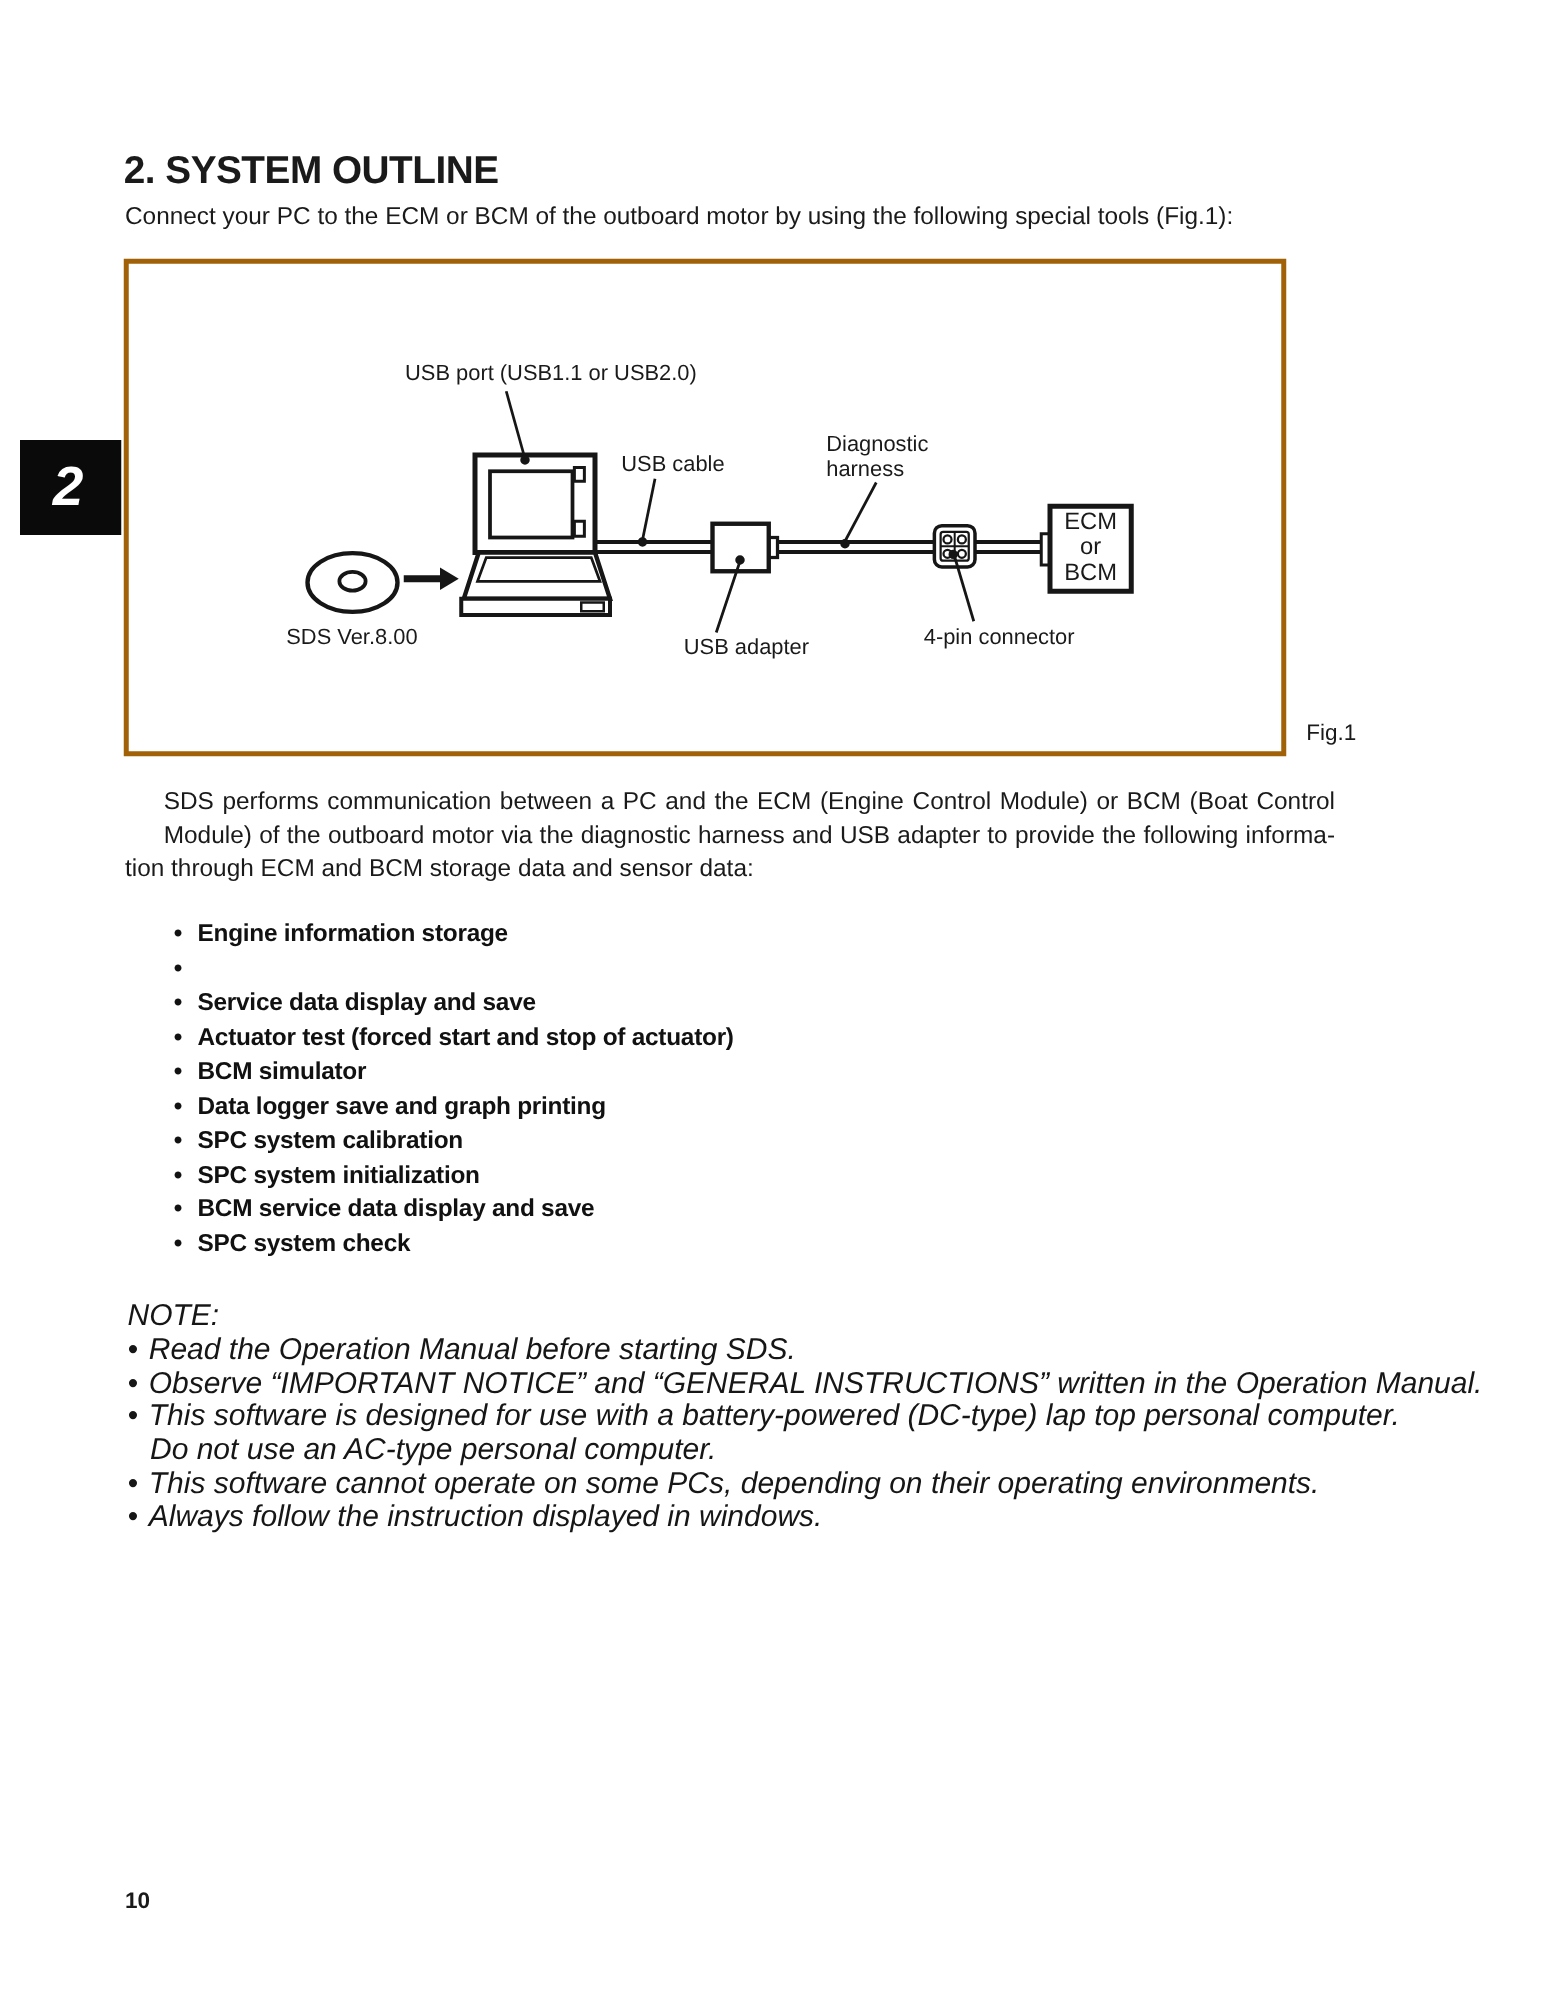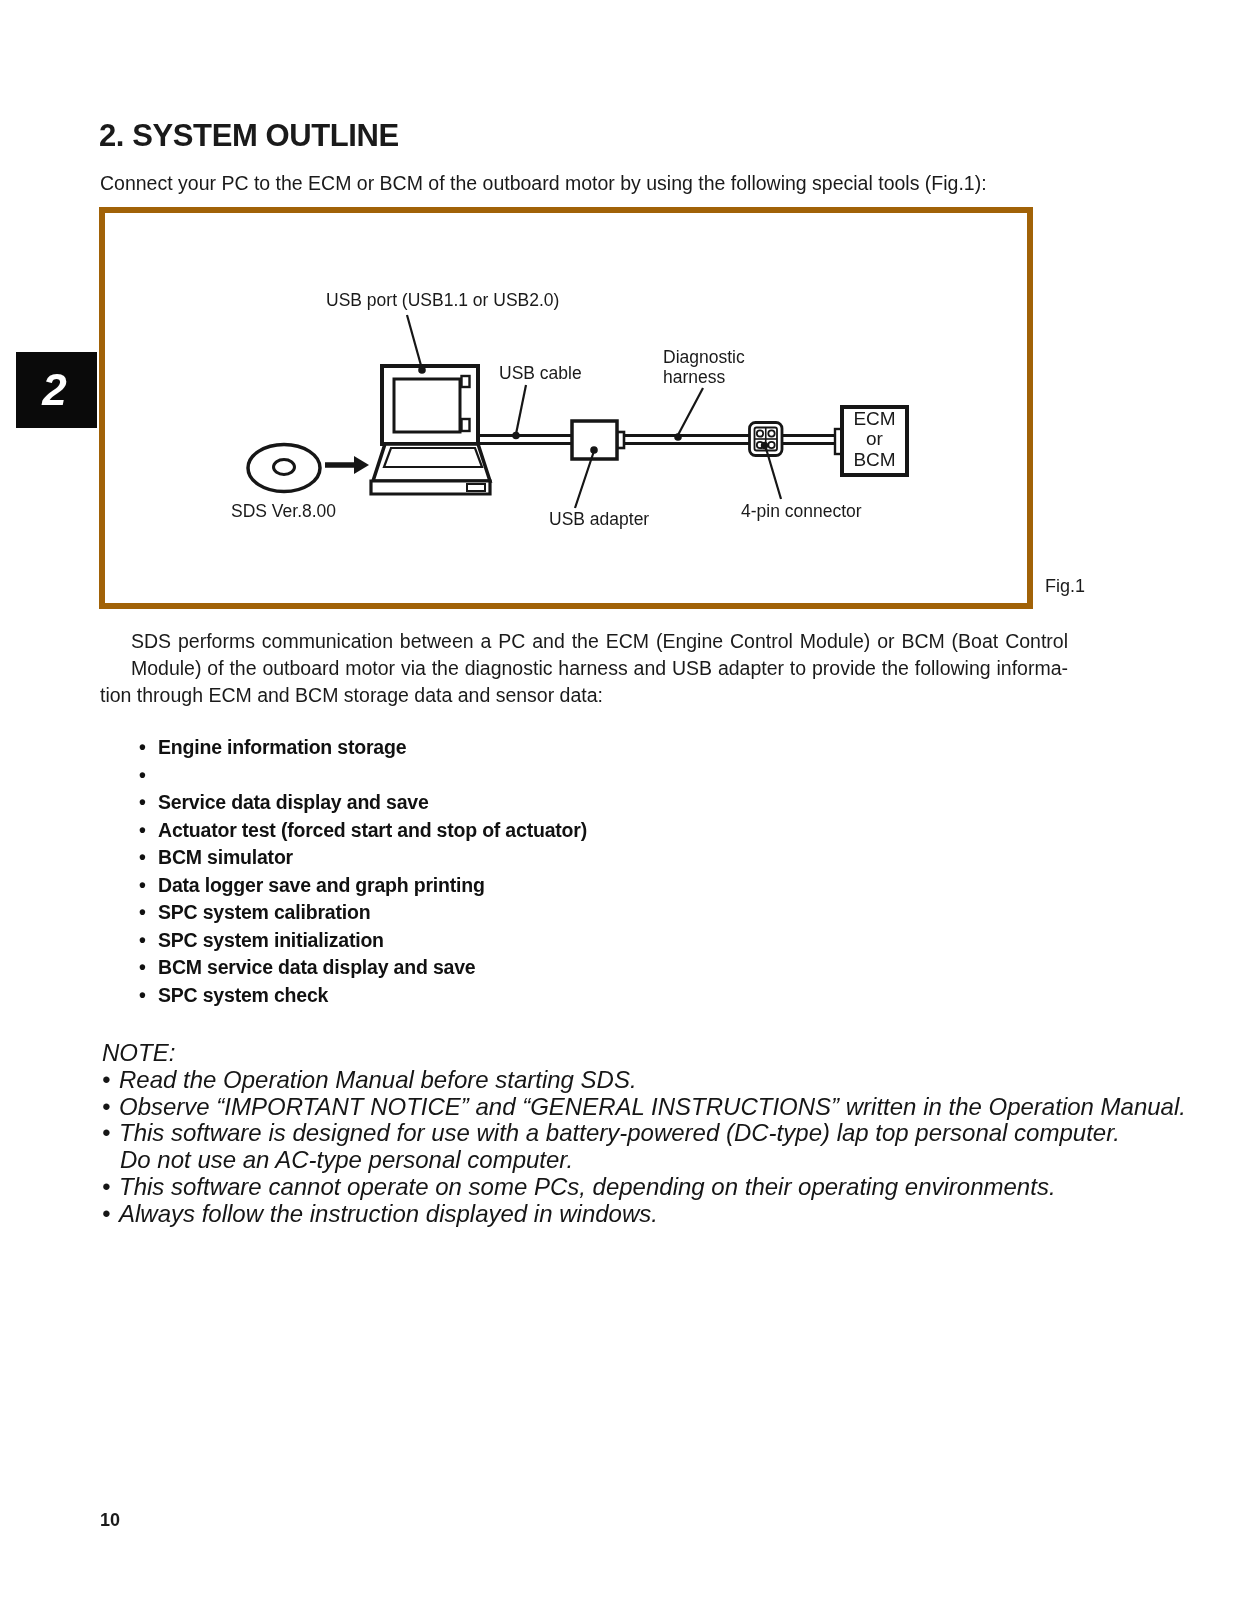--- a/index.html
+++ b/index.html
@@ -13,23 +13,23 @@
   .section-tab{
     left:16px;top:352px;width:81px;height:76px;background:#0a0a0a;
     display:flex;align-items:center;justify-content:center;
   }
   .section-tab span{
     color:#ffffff;font-size:44px;font-weight:bold;font-style:italic;
     transform:translateX(-2px);
   }
   
   .page-title{left:99px;top:118px;font-size:31px;font-weight:bold;letter-spacing:-0.4px;white-space:nowrap;}
-  .intro{left:100px;top:172px;font-size:19.5px;white-space:nowrap;}
-  
-  .figure-frame{left:99px;top:207px;width:922px;height:390px;border:6px solid #a16207;background:#fff;}
+  .intro{left:100px;top:162px;font-size:19.5px;white-space:nowrap;}
+  
+  .figure-frame{left:99px;top:207px;width:922px;height:390px;border:4px solid #a16207;background:#fff;}
   .figure-frame svg{display:block;}
   .fig-caption{left:1045px;top:576px;font-size:18px;}
   
   .body-par{left:100px;top:628px;width:968px;font-size:19.5px;line-height:27px;}
   .jline{text-align:justify;text-align-last:justify;margin-left:31px;}
   
   .features{left:139px;top:736px;}
   .feat{display:flex;align-items:baseline;height:27.5px;font-weight:bold;font-size:19.5px;letter-spacing:-0.2px;color:#111;}
   .feat .b{width:19px;flex:0 0 19px;}
   

